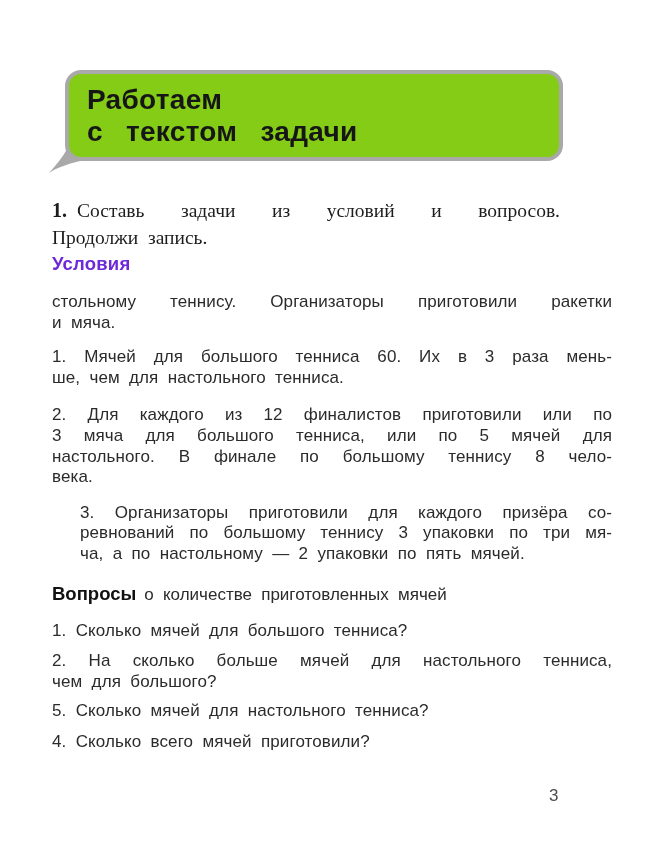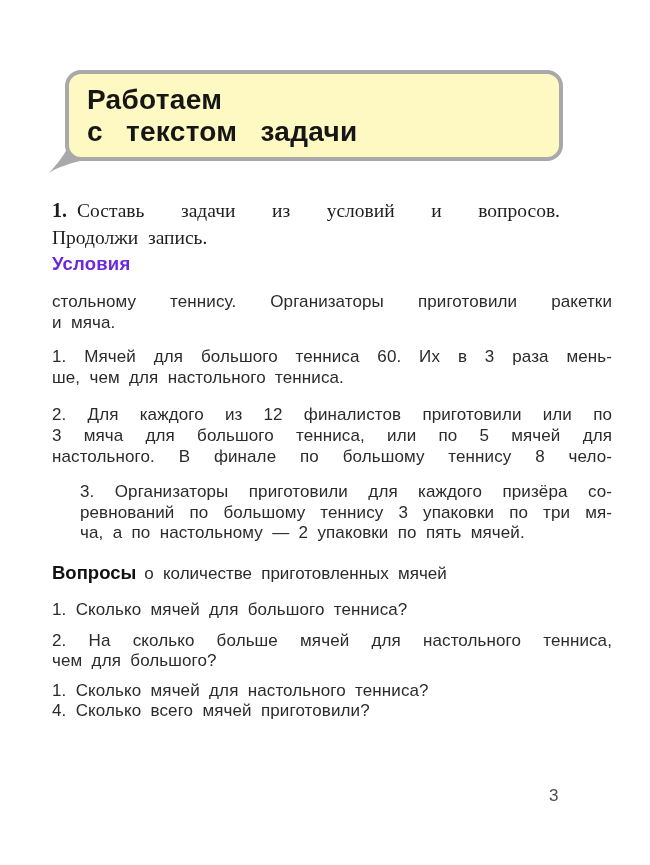--- a/index.html
+++ b/index.html
@@ -6,21 +6,21 @@
   html, body { width:650px; height:865px; background:#ffffff; overflow:hidden; }
   body { font-family:"Liberation Sans", sans-serif; color:#262626; position:relative; }
 
   
   .banner { position:relative; margin:70px 0 0 65px; width:498px; }
   .bubble {
     border:4px solid #a9a9a9; border-radius:16px; height:91px;
     padding:10px 16px 9px 18px;
     font-weight:bold; font-size:28px; line-height:32px;
     color:#161616; word-spacing:15px; letter-spacing:0.3px;
-    background:#fef9c3;
+    background:#84cc16;
   }
   .tail { position:absolute; left:-21px; top:76px; width:46px; height:34px; }
 
   
   .content { margin-left:52px; width:560px; }
 
   .task {
     margin-top:36px; width:508px;
     font-family:"Liberation Serif", serif;
     font-size:19.5px; line-height:27px; color:#1d1d1d; word-spacing:5px;
@@ -33,21 +33,21 @@
   .intro { margin-top:18px; }
   .cond1 { margin-top:14px; }
   .cond2 { margin-top:17px; }
   .cond3 { margin-top:15px;margin-left:28px; }
 
   .qhead { margin-top:19px; font-size:17px; line-height:20px; word-spacing:4.5px; color:#2b2b2b; }
   .qhead-b { font-weight:bold; font-size:18.5px; margin-right:8px; color:#111; }
   .q1 { margin-top:16px; }
   .q2 { margin-top:10px; }
   .q3 { margin-top:9px; }
-  .q4 { }
+  .q4 { margin-top:10px; }
 
   .just { text-align:justify; text-align-last:justify; }
 
   .pagenum { position:absolute; left:549px; top:786px; font-size:17px; color:#4d4d4d; }
 </style>
 </head>
 <body>
 
 <div class="banner">
   <div class="bubble">
@@ -74,38 +74,39 @@
     </div>
 
   <div class="para cond1">
       <div class="just">1. Мячей для большого тенниса 60. Их в 3 раза мень-</div>
       <div class="">ше, чем для настольного тенниса.</div>
     </div>
   <div class="para cond2">
       <div class="just">2. Для каждого из 12 финалистов приготовили или по</div>
       <div class="just">3 мяча для большого тенниса, или по 5 мячей для</div>
       <div class="just">настольного. В финале по большому теннису 8 чело-</div>
+      <div class="">века.</div>
     </div>
   <div class="para cond3">
       <div class="just">3. Организаторы приготовили для каждого призёра со-</div>
       <div class="just">ревнований по большому теннису 3 упаковки по три мя-</div>
       <div class="">ча, а по настольному — 2 упаковки по пять мячей.</div>
     </div>
 
   <div class="qhead"><span class="qhead-b">Вопросы</span><span>о количестве приготовленных мячей</span></div>
 
   <div class="para q1">
       <div class="">1. Сколько мячей для большого тенниса?</div>
     </div>
   <div class="para q2">
       <div class="just">2. На сколько больше мячей для настольного тенниса,</div>
       <div class="">чем для большого?</div>
     </div>
   <div class="para q3">
-      <div class="">1. Сколько мячей для настольного тенниса?</div>
+      <div class="">5. Сколько мячей для настольного тенниса?</div>
     </div>
   <div class="para q4">
       <div class="">4. Сколько всего мячей приготовили?</div>
     </div>
 
 </div>
 
 <div class="pagenum">3</div>
 
 </body></html>

